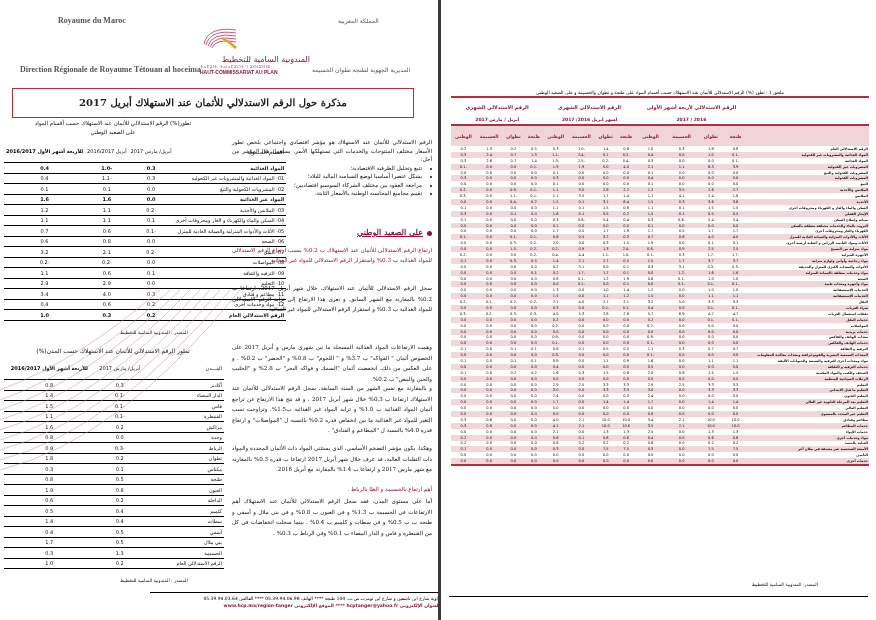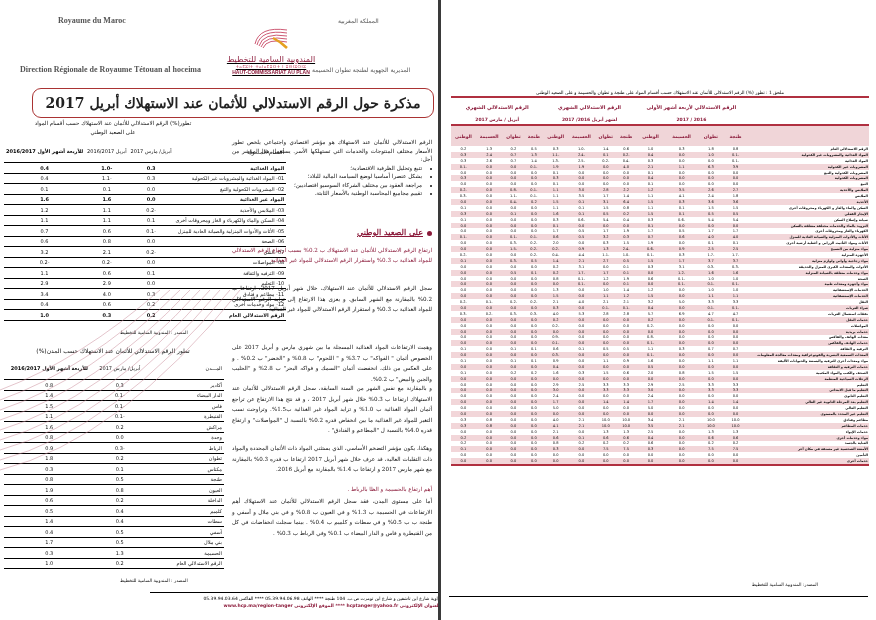--- a/index.html
+++ b/index.html
@@ -2,26 +2,26 @@
 <html><head>
 <meta charset="utf-8">
 <style>
   html,body{margin:0;padding:0;}
   body{width:876px;height:620px;background:#3a3a3a;position:relative;overflow:hidden;font-family:"DejaVu Serif",serif;}
   .page{position:absolute;background:#fff;top:0;height:620px;overflow:hidden;}
   #page-left{left:0;width:438px;}
   #page-right{left:441px;width:435px;}
   .hdr-fr{position:absolute;font-family:"Liberation Serif",serif;font-weight:bold;color:#555;font-size:8px;}
   .hdr-ar{position:absolute;font-family:"DejaVu Sans",sans-serif;color:#555;font-size:6px;direction:rtl;}
-  .logo{position:absolute;left:216px;top:22px;width:110px;height:58px;text-align:center;text-decoration:underline;}
+  .logo{position:absolute;left:200px;top:22px;width:110px;height:58px;}
   .logo .ar{font-family:"DejaVu Sans",sans-serif;color:#8b1a3a;font-size:8px;margin-top:1px;direction:rtl;}
   .logo .tif{font-family:"DejaVu Sans",sans-serif;color:#c03050;font-size:4px;letter-spacing:.5px;}
   .logo .fr{font-family:"Liberation Sans",sans-serif;color:#8b1a3a;font-size:5px;font-weight:bold;}
   .titlebox{position:absolute;border:1px solid #a33;text-align:center;font-family:"DejaVu Serif",serif;font-weight:bold;color:#222;direction:rtl;}
-  #title-left{left:32px;top:88px;width:400px;height:28px;line-height:28px;font-size:14px;border-radius:9px;}
+  #title-left{left:12px;top:88px;width:400px;height:28px;line-height:28px;font-size:10px;}
   #title-right{left:12px;top:18px;width:418px;height:37px;line-height:37px;font-size:10px;}
   .caption{position:absolute;font-family:"DejaVu Sans",sans-serif;font-size:5.5px;color:#111;direction:rtl;text-align:center;}
   table{border-collapse:collapse;}
   .tbl{position:absolute;font-family:"DejaVu Sans",sans-serif;font-size:5px;color:#111;direction:rtl;}
   .tbl td,.tbl th{padding:0 2px;height:9.5px;white-space:nowrap;}
   .tbl th{font-weight:normal;font-size:5px;height:22px;border-bottom:1.5px solid #000;}
   .tbl td.num{text-align:center;}
   .tbl tr.r td{border-bottom:1px solid #000;}
   .tbl tr.b td{font-weight:bold;}
   .tbl th.red{color:#000;font-weight:bold;}

